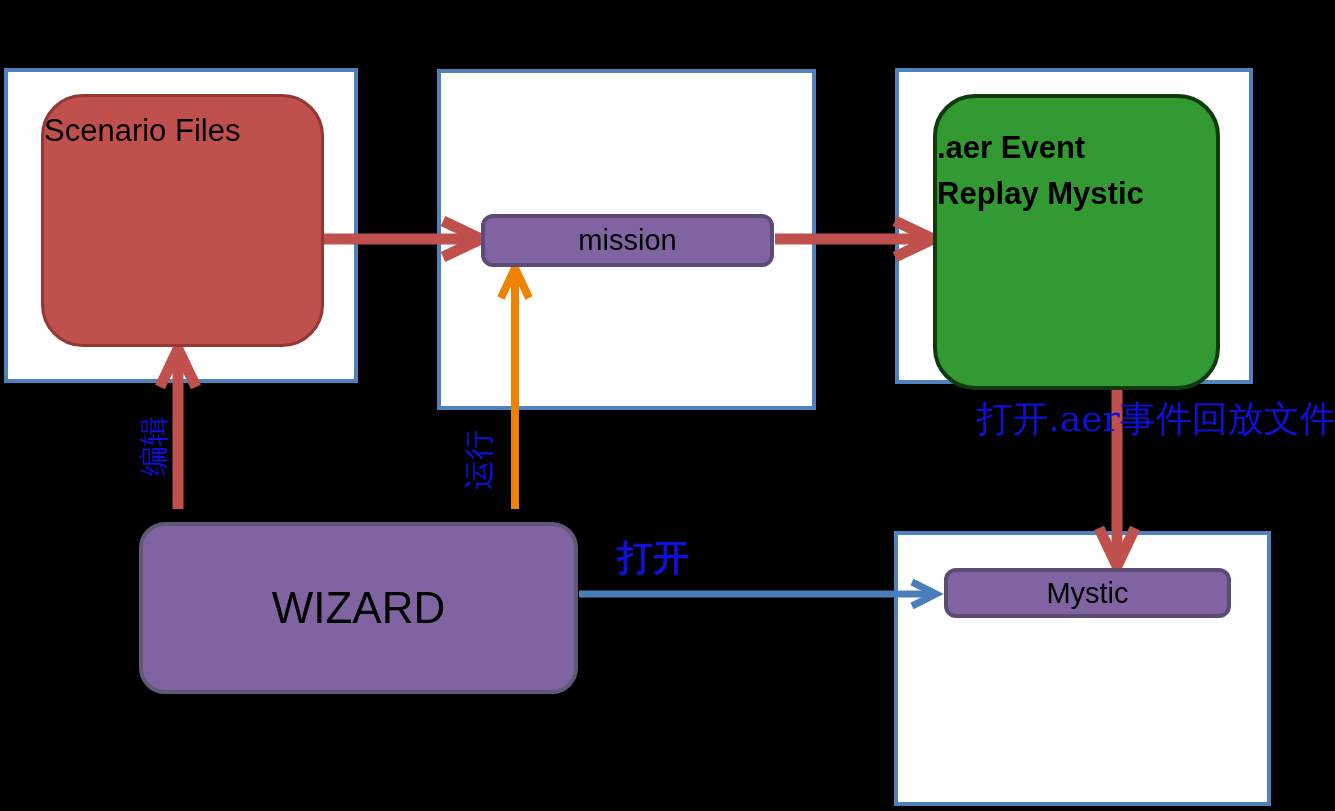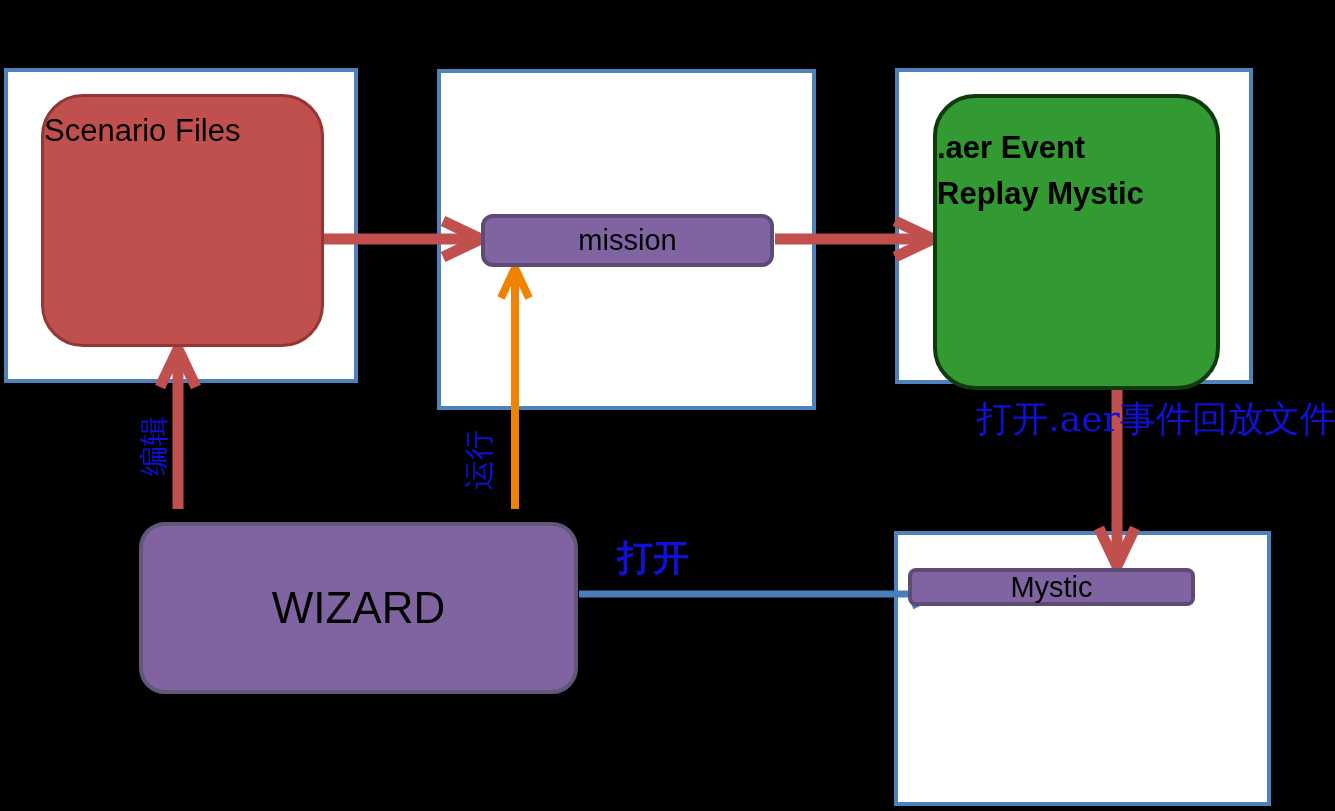--- a/index.html
+++ b/index.html
@@ -21,21 +21,21 @@
   }
   #n-scenario{
     left:41px;top:94px;width:283px;height:253px;
     background:#C0504D;border:3px solid #943634;padding-top:16px;
   }
   #n-replay{
     left:933px;top:94px;width:287px;height:296px;
     background:#339933;border:4px solid #0E3A0E;padding-top:27px;line-height:46px;font-weight:bold;
   }
   #n-mission{left:481px;top:214px;width:293px;height:53px;}
-  #n-mystic{left:908px;top:568px;width:287px;height:38px;border-radius:8px;}
+  #n-mystic{left:944px;top:568px;width:287px;height:50px;}
   #n-wizard{
     left:139px;top:510px;width:439px;height:172px;border-radius:26px;
     background:#8064A2;border:4px solid #625776;
     display:flex;align-items:center;justify-content:center;font-size:44px;margin-top:12px;
   }
   .arrows{position:absolute;left:0;top:0;z-index:20;pointer-events:none;}
   .edge-label{
     position:absolute;z-index:40;color:#1010DD;white-space:nowrap;
     font-family:"DejaVu Serif","Liberation Serif",serif;font-size:36px;
   }

